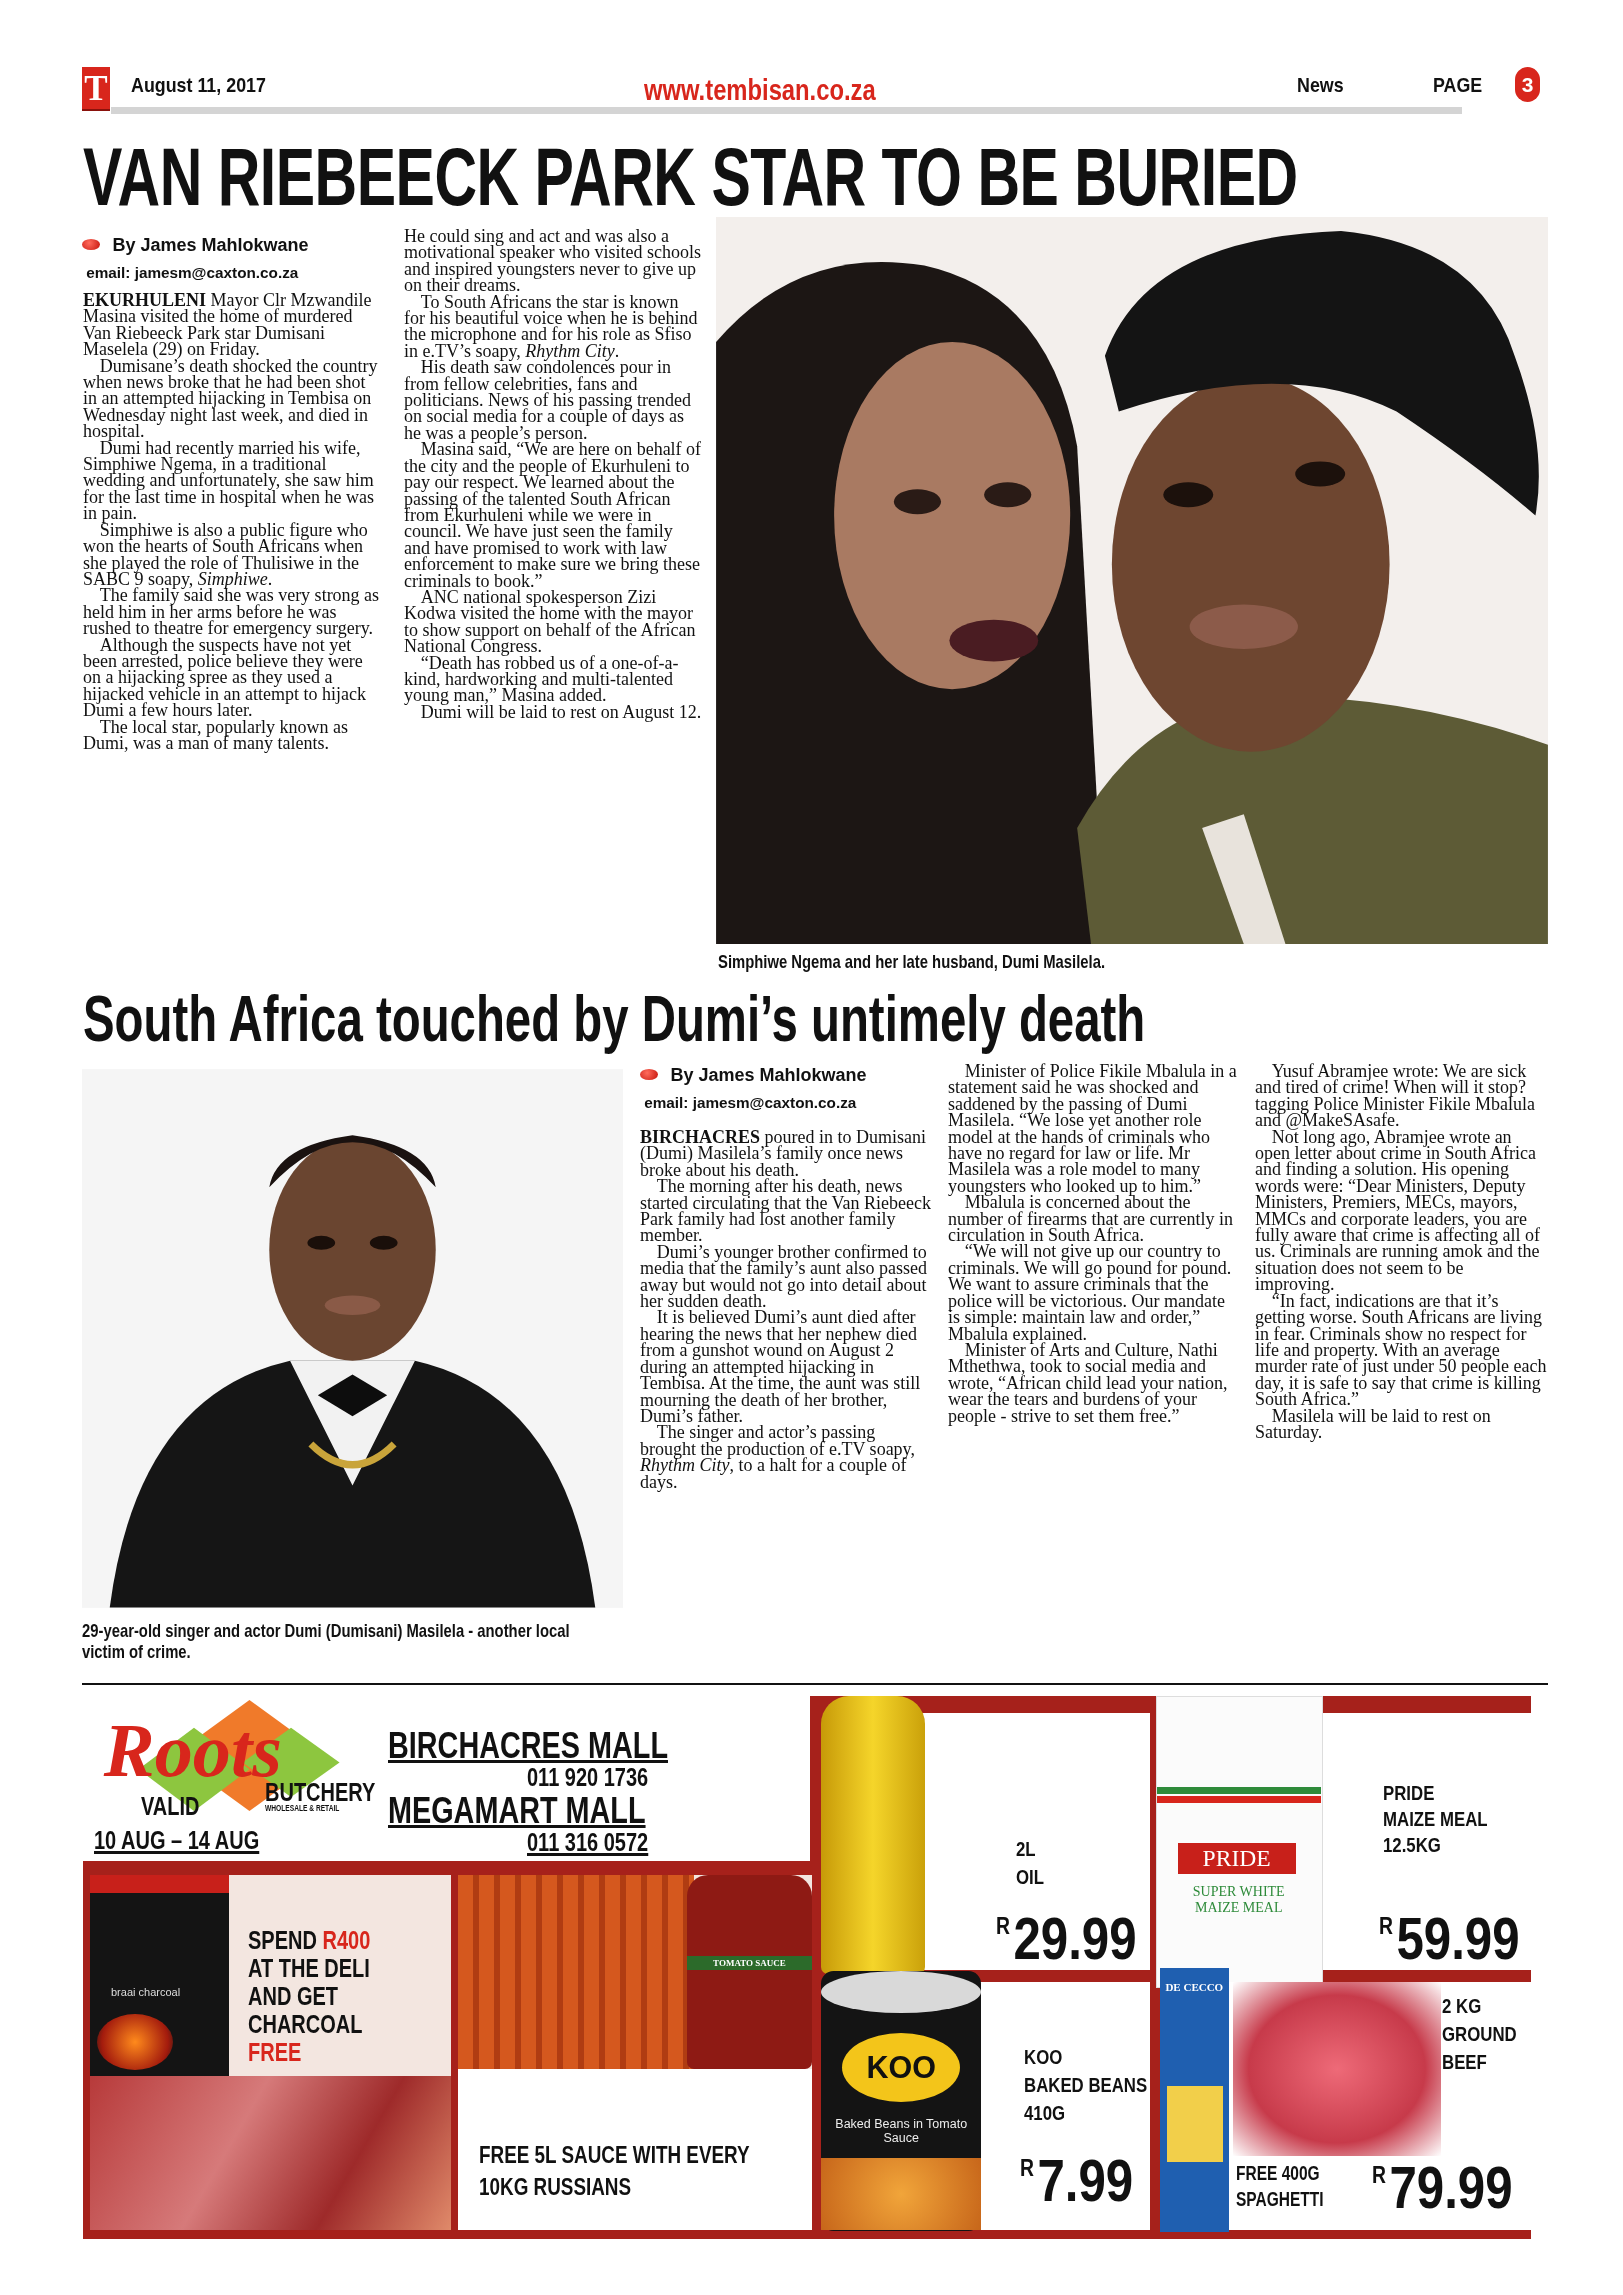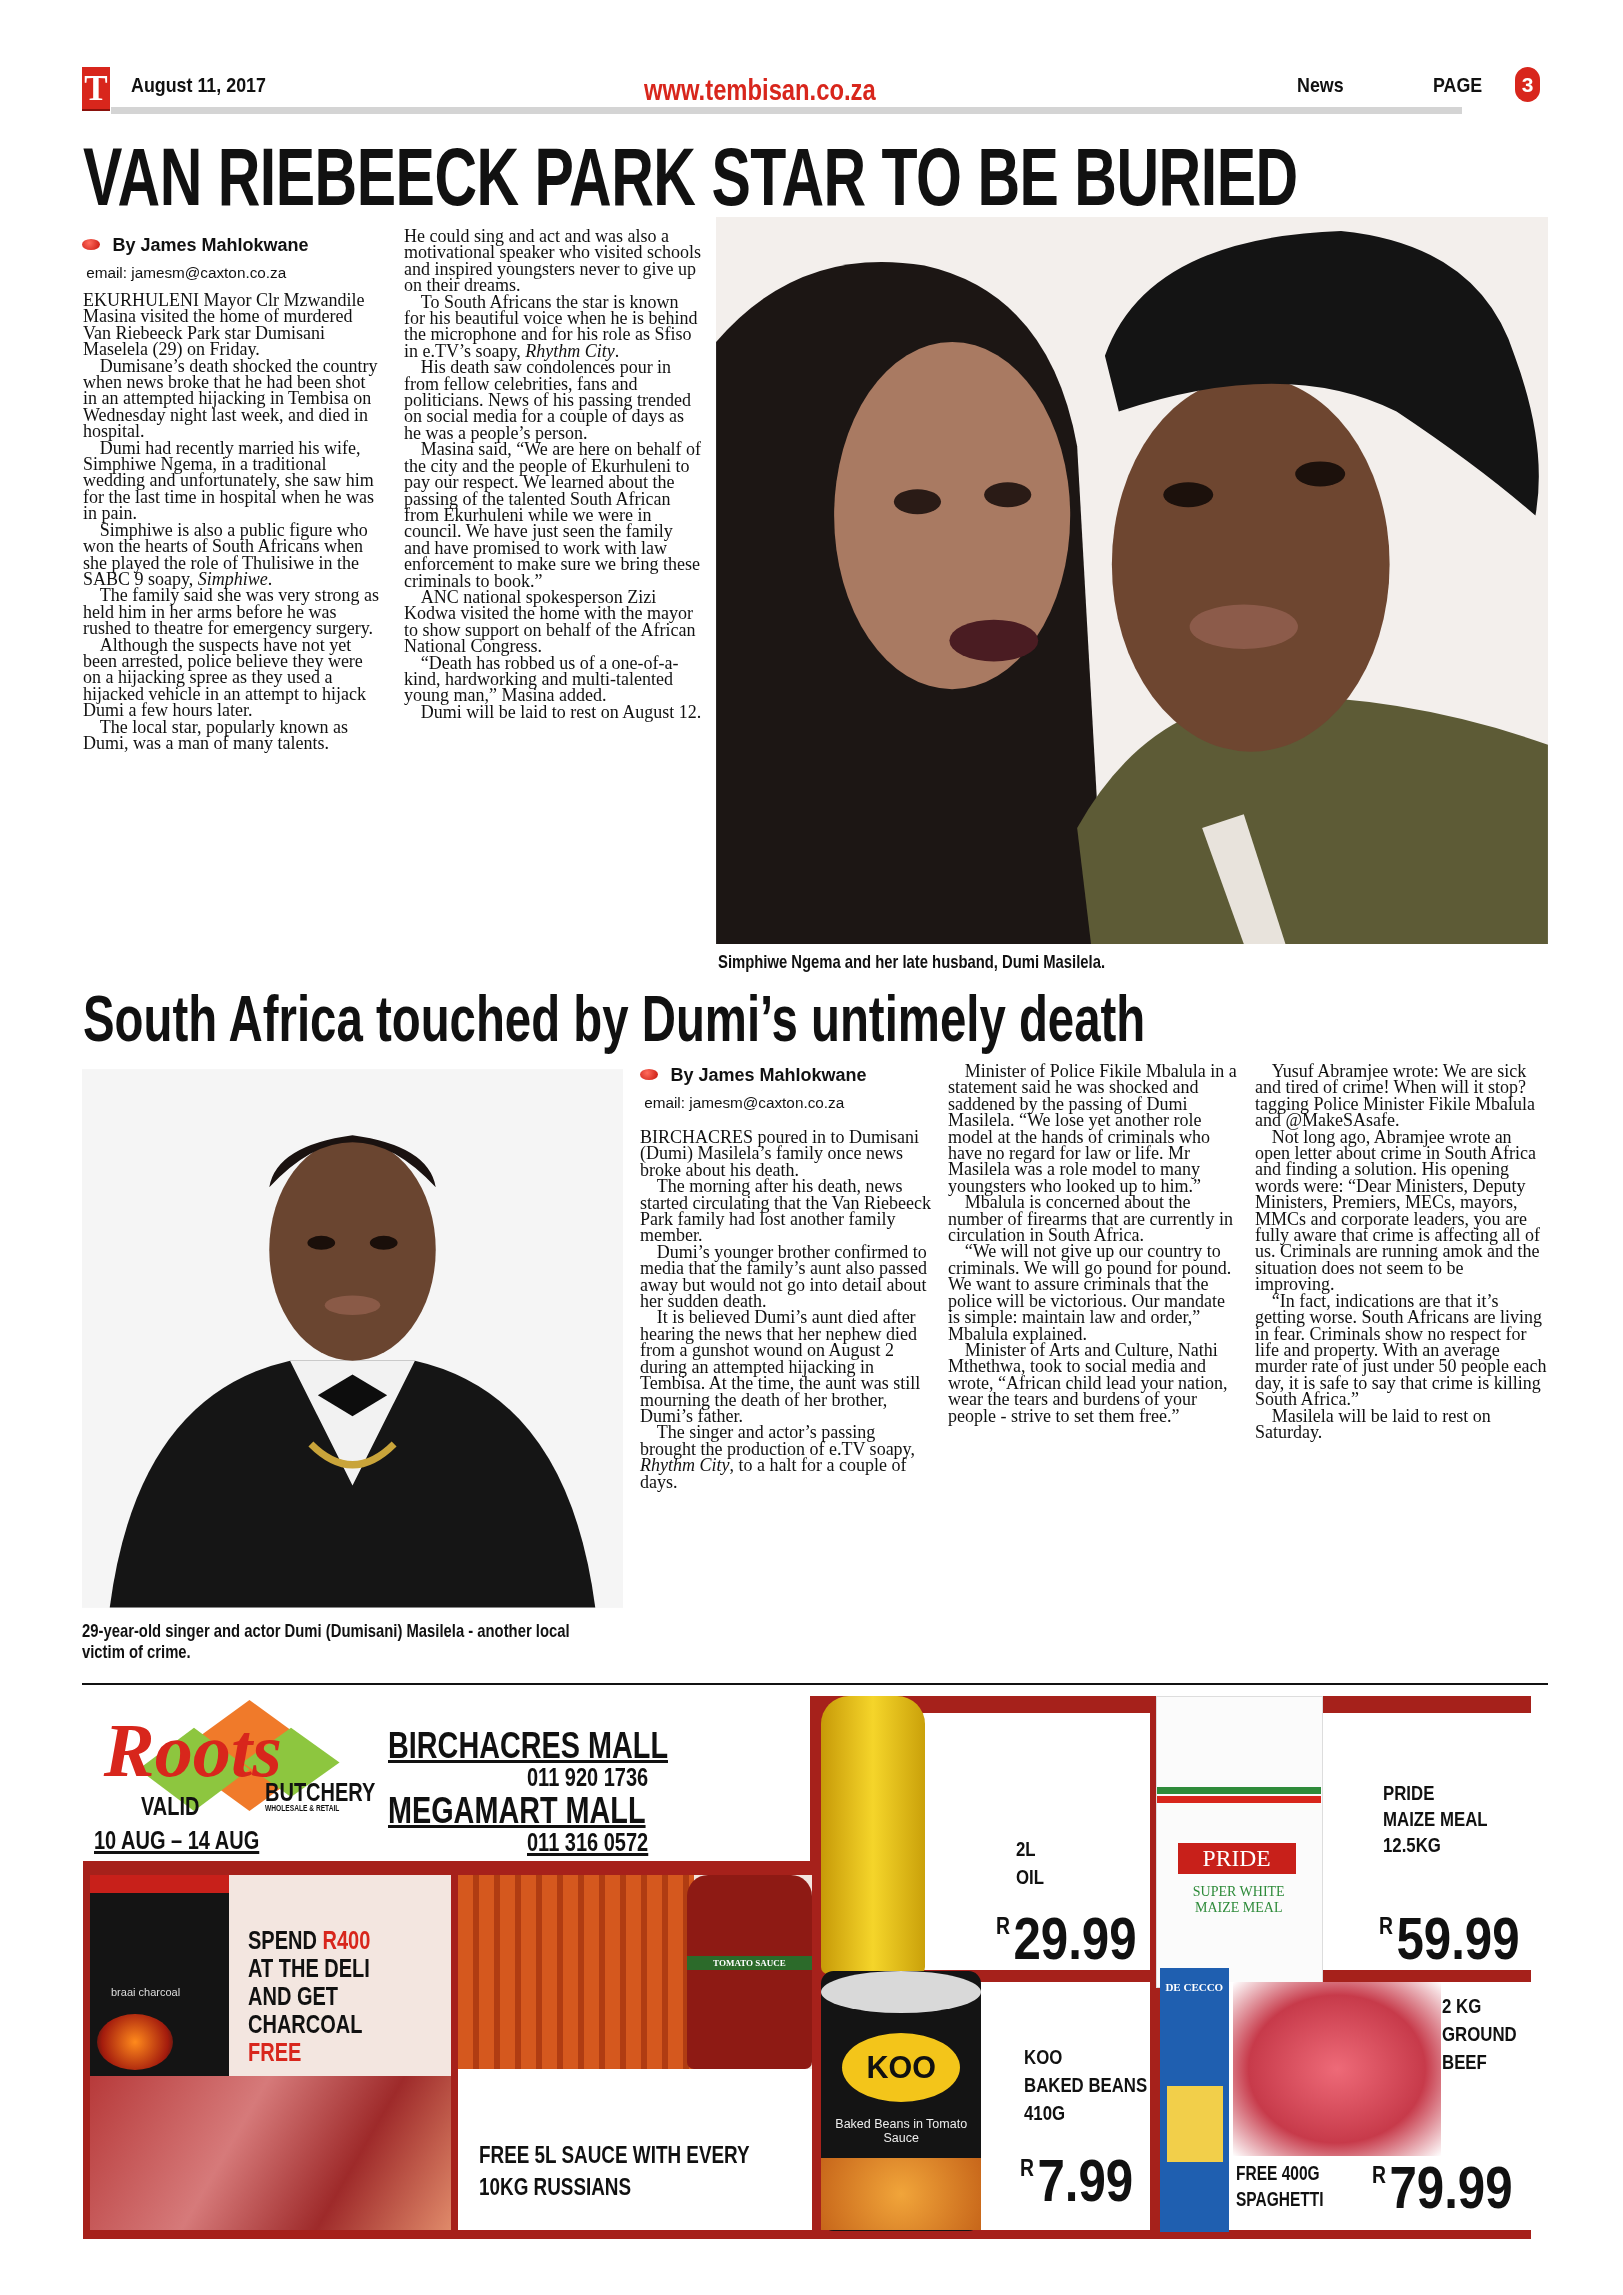--- a/index.html
+++ b/index.html
@@ -32,28 +32,28 @@
                font-weight: bold; font-size: 64px; line-height: 67px;
                transform: scaleX(0.74); transform-origin: left; white-space: nowrap; }
 
   
   .byline { position: absolute; height: 49px; }
   .byline .dot { position: absolute; left: 0; top: 4.2px; width: 18px; height: 11px; border-radius: 50%;
                  background: radial-gradient(circle at 40% 35%, #ff6b5c, #c4120a); }
   .byline .author { position: absolute; left: 30.5px; top: 0; font-family: "Liberation Sans", sans-serif;
                     font-weight: bold; font-size: 18px; white-space: nowrap; }
   .byline .email { position: absolute; left: 4.2px; top: 29px; font-family: "Liberation Sans", sans-serif;
-                   font-size: 15.3px; white-space: nowrap; }
+                   font-size: 15.3px; white-space: nowrap; font-weight: bold; }
 
   
   .col { position: absolute; font-size: 18px; line-height: 16.4px; text-align: left; }
   .col p { text-indent: 16.7px; }
   .col p.lead { text-indent: 0; }
   .col p.cont { text-indent: 0; }
-  .col .kicker { font-weight: normal; }
+  .col .kicker { font-weight: bold; }
   .col i { font-style: italic; }
 
   
   .photo { position: absolute; overflow: hidden; }
   .photo-couple { left: 716px; top: 217px; width: 832px; height: 727px; background: #f4f1ee; }
   .photo-dumi { left: 82px; top: 1069px; width: 541px; height: 539px; background: #f6f6f6; }
   .caption { position: absolute; font-family: "Liberation Sans", sans-serif; font-weight: bold;
              font-size: 19px; line-height: 21px; transform: scaleX(0.78); transform-origin: left; }
 
   .rule-black { position: absolute; height: 2.1px; background: #111; }

